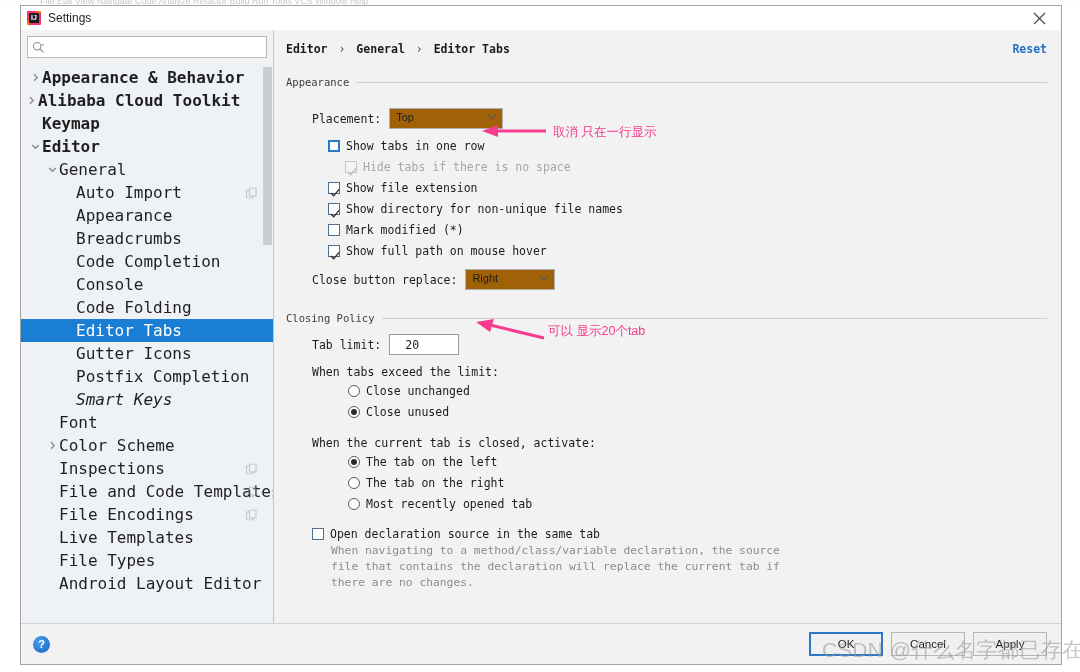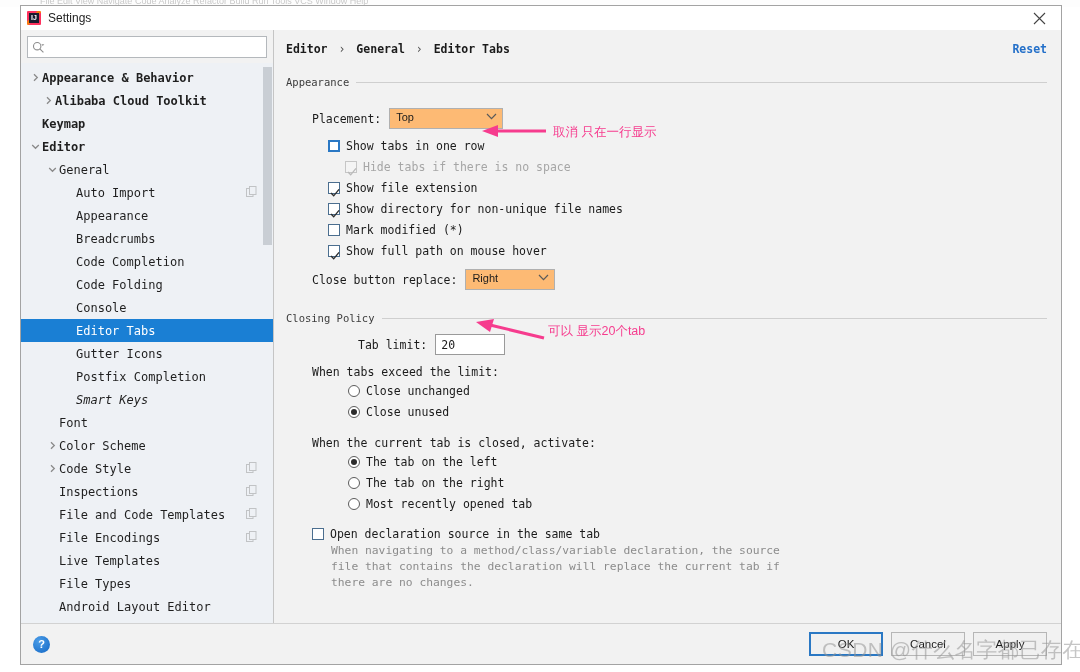--- a/index.html
+++ b/index.html
@@ -98,21 +98,21 @@
     flex: 1 1 auto; position: relative; overflow: hidden;
     background:#eef1f5;
   }
   .tree {
     position:absolute; left:0; top:0; right:0; bottom:0;
     padding-top: 3px; box-sizing:border-box;
   }
   .node {
     height: 23px; display:flex; align-items:center;
     font-family: "DejaVu Sans Mono","Liberation Mono", monospace;
-    font-size: 12px; color:#1f1f1f; position: relative;
+    font-size: 16px; color:#1f1f1f; position: relative;
     padding-right: 14px;
   }
   .node.sel { background:#1a7fd4; color:#ffffff; }
   .node.sel .arrow { color:#ffffff; }
   .node .arrow {
     width: 13px; flex:0 0 13px; display:flex; align-items:center; justify-content:center;
     color:#8a8a8a;
   }
   .node .arrow.empty { visibility:hidden; }
   .node .lbl { white-space:nowrap; }
@@ -163,21 +163,21 @@
   .row.tight { margin: 0 16px; height: 21px; }
 
   .flabel {
     font-family:"DejaVu Sans Mono","Liberation Mono",monospace;
     font-size: 11.5px; color:#1b1b1b;
   }
   .flabel.dim { color:#a6a6a6; }
 
   
   .combo {
-    height: 21px; min-width: 104px; background:#fdba74;
+    height: 21px; min-width: 104px; background:#a16207;
     border:1px solid #b0b0b0; display:inline-flex; align-items:center;
     padding: 0 0 4px 6px; box-sizing:border-box;
     font-family:"Liberation Sans", sans-serif; font-size:11px; color:#1b1b1b;
     margin-left: 8px;
   }
   .combo .cval { flex:1 1 auto; }
   .combo .cchev { width: 22px; flex:0 0 22px; display:flex; align-items:center; justify-content:center; color:#5a5a5a; }
 
   
   .cb {
@@ -199,21 +199,21 @@
     position:absolute; left:2px; top:2px; width:6px; height:6px;
     border-radius:50%; background:#2b2b2b;
   }
 
   
   .tfield {
     width: 70px; height: 21px; background:#ffffff;
     border:1px solid #9a9a9a; box-sizing:border-box;
     font-family:"DejaVu Sans Mono","Liberation Mono",monospace;
     font-size: 11.5px; color:#1b1b1b;
-    padding: 0 5px; margin-left: 8px; outline:none;
+    padding: 0 15px; margin-left: 8px; outline:none;
   }
 
   .subtext {
     font-family:"DejaVu Sans Mono","Liberation Mono",monospace;
     font-size: 11.3px; color:#8c8c8c; line-height: 16px;
     padding-left: 19px; margin-top: 2px;
   }
 
   .grouplabel {
     font-family:"DejaVu Sans Mono","Liberation Mono",monospace;
@@ -305,21 +305,21 @@
         <div class="treewrap">
           <div class="tree" id="tree-root">
               <div class="node bold" style="padding-left: 8px;">
                 <span class="arrow">
                   <svg width="9" height="9" viewBox="0 0 9 9">
                     <path fill="none" stroke="currentColor" stroke-width="1.3" d="M3 1.2 L6.3 4.5 L3 7.8"></path>
                   </svg>
                 </span>
                 <span class="lbl">Appearance &amp; Behavior</span>
               </div>
-              <div class="node bold" style="padding-left: 21px;">
+              <div class="node bold" style="padding-left: 4px;">
                 <span class="arrow">
                   <svg width="9" height="9" viewBox="0 0 9 9">
                     <path fill="none" stroke="currentColor" stroke-width="1.3" d="M3 1.2 L6.3 4.5 L3 7.8"></path>
                   </svg>
                 </span>
                 <span class="lbl">Alibaba Cloud Toolkit</span>
               </div>
               <div class="node bold" style="padding-left: 8px;">
                 <span class="arrow empty"></span>
                 <span class="lbl">Keymap</span>
@@ -355,25 +355,25 @@
               <div class="node" style="padding-left: 42px;">
                 <span class="arrow empty"></span>
                 <span class="lbl">Breadcrumbs</span>
               </div>
               <div class="node" style="padding-left: 42px;">
                 <span class="arrow empty"></span>
                 <span class="lbl">Code Completion</span>
               </div>
               <div class="node" style="padding-left: 42px;">
                 <span class="arrow empty"></span>
+                <span class="lbl">Console</span>
+              </div>
+              <div class="node" style="padding-left: 42px;">
+                <span class="arrow empty"></span>
                 <span class="lbl">Code Folding</span>
-              </div>
-              <div class="node" style="padding-left: 42px;">
-                <span class="arrow empty"></span>
-                <span class="lbl">Console</span>
               </div>
               <div class="node sel" style="padding-left: 42px;">
                 <span class="arrow empty"></span>
                 <span class="lbl">Editor Tabs</span>
               </div>
               <div class="node" style="padding-left: 42px;">
                 <span class="arrow empty"></span>
                 <span class="lbl">Gutter Icons</span>
               </div>
               <div class="node" style="padding-left: 42px;">
@@ -388,32 +388,20 @@
                 <span class="arrow empty"></span>
                 <span class="lbl">Font</span>
               </div>
               <div class="node" style="padding-left: 25px;">
                 <span class="arrow">
                   <svg width="9" height="9" viewBox="0 0 9 9">
                     <path fill="none" stroke="currentColor" stroke-width="1.3" d="M3 1.2 L6.3 4.5 L3 7.8"></path>
                   </svg>
                 </span>
                 <span class="lbl">Color Scheme</span>
-              </div>
-              <div class="node" style="padding-left: 25px;">
-                <span class="arrow">
-                  <svg width="9" height="9" viewBox="0 0 9 9">
-                    <path fill="none" stroke="currentColor" stroke-width="1.3" d="M3 1.2 L6.3 4.5 L3 7.8"></path>
-                  </svg>
-                </span>
-                <span class="lbl">Code Style</span>
-                <span class="copyicon"><svg width="11" height="11" viewBox="0 0 11 11">
-                    <rect x="0.5" y="2.5" width="6.5" height="8" fill="none" stroke="#7a7a7a"></rect>
-                    <rect x="3.5" y="0.5" width="6.5" height="8" fill="#eef1f5" stroke="#7a7a7a"></rect>
-                  </svg></span>
               </div>
               <div class="node" style="padding-left: 25px;">
                 <span class="arrow empty"></span>
                 <span class="lbl">Inspections</span>
                 <span class="copyicon"><svg width="11" height="11" viewBox="0 0 11 11">
                     <rect x="0.5" y="2.5" width="6.5" height="8" fill="none" stroke="#7a7a7a"></rect>
                     <rect x="3.5" y="0.5" width="6.5" height="8" fill="#eef1f5" stroke="#7a7a7a"></rect>
                   </svg></span>
               </div>
               <div class="node" style="padding-left: 25px;">
@@ -539,21 +527,21 @@
             </div>
           </div>
 
           <div class="group-head" style="margin-top:22px;">
             <span class="gt">Closing Policy</span>
             <span class="gline"></span>
           </div>
 
           <div class="rows">
 
-            <div class="row" style="margin-top:10px;margin-left:46px;">
+            <div class="row" style="margin-top:10px;">
               <span class="flabel">Tab limit:</span>
               <input class="tfield" type="text" value="20" style="">
             </div>
 
             <div class="grouplabel">When tabs exceed the limit:</div>
             <div class="radiolist" id="exceed-radios">
                 <div class="row tight">
                   <span class="rb"></span>
                   <span class="flabel">Close unchanged</span>
                 </div>

